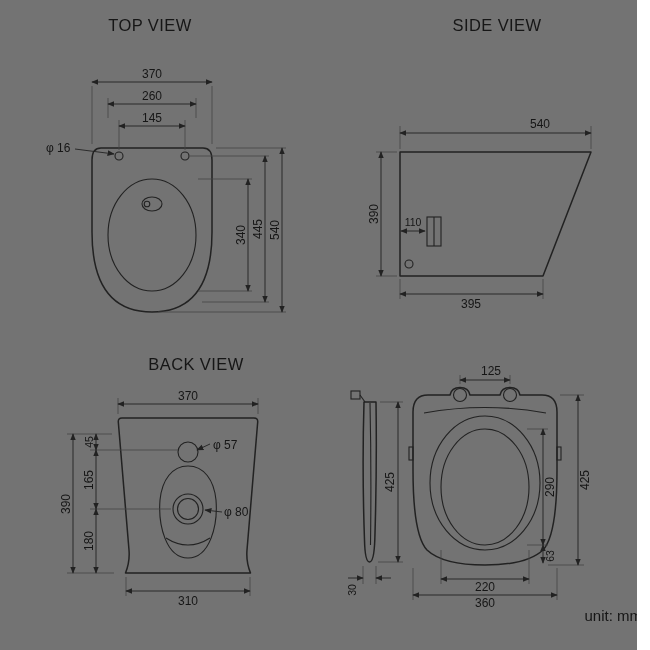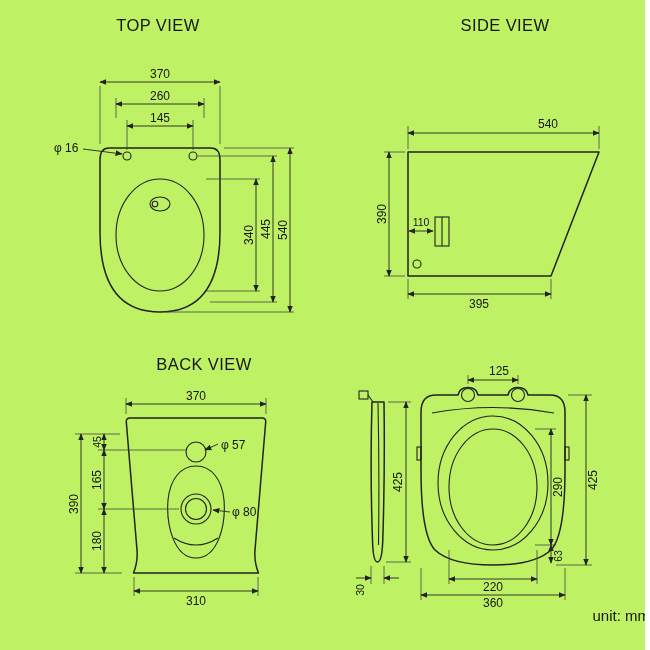--- a/index.html
+++ b/index.html
@@ -1,17 +1,17 @@
 <!DOCTYPE html>
 <html><head>
 <meta charset="utf-8">
 <style>
   html,body{margin:0;padding:0;background:#ffffff;}
-  .frame{position:relative;width:637px;height:650px;background:#bef264;overflow:hidden;
-         font-family:"Liberation Sans",sans-serif;padding-left:8px;}
+  .frame{position:relative;width:637px;height:650px;background:#737373;overflow:hidden;
+         font-family:"Liberation Sans",sans-serif;}
   svg text{fill:#161616;font-family:"Liberation Sans",sans-serif;}
   .title{font-size:16.5px;font-weight:500;letter-spacing:.4px;}
   .dimtext{font-size:12px;}
   .small{font-size:10.5px;}
   .unit{font-size:15px;}
   .outline{fill:none;stroke:#222;stroke-width:1.5;stroke-linejoin:round;stroke-linecap:round;}
   .thin{fill:none;stroke:#222;stroke-width:1.1;}
   .ext{fill:none;stroke:#444;stroke-width:.8;}
   .dim{stroke:#222;stroke-width:.9;fill:none;}
 </style>

